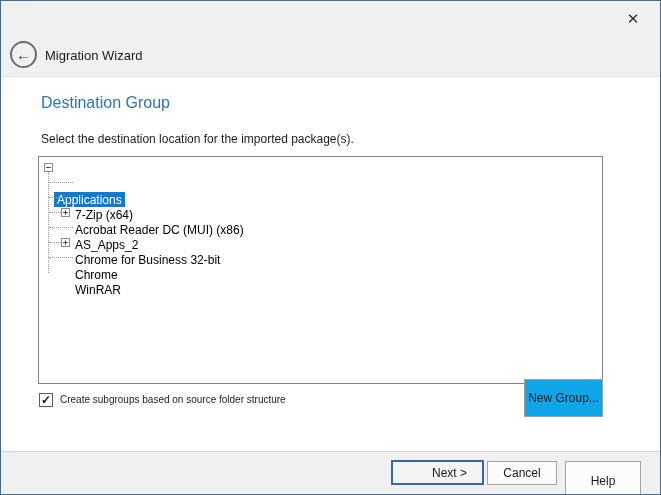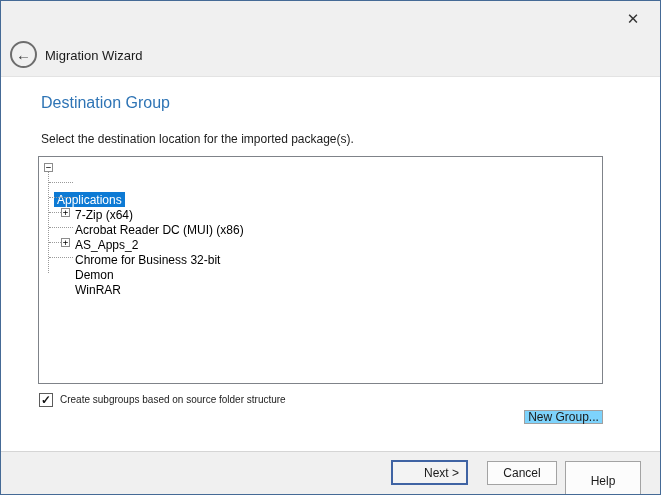--- a/index.html
+++ b/index.html
@@ -97,22 +97,22 @@
     position: absolute; left: 59px; top: 393px;
     font-size: 10px; color: #1c1c1c;
   }
   
   .btn {
     position: absolute;
     display: flex; align-items: center; justify-content: center;
     font-size: 12px; color: #1a1a1a;
     background: #fcfcfc; border: 1px solid #a3a3a3;
   }
-  .btn-newgroup { left: 523px; top: 409px; width: 79px; height: 14px; border-color: #a0a0a0; background: #7dd3fc; }
-  .btn-next { left: 390px; top: 459px; width: 77px; height: 25px; border: 2px solid #3f63a3; background: #f3f3f3; padding-left: 24px; }
+  .btn-newgroup { left: 523px; top: 378px; width: 79px; height: 38px; border-color: #a0a0a0; background: #0ea5e9; }
+  .btn-next { left: 390px; top: 459px; width: 93px; height: 25px; border: 2px solid #3f63a3; background: #f3f3f3; padding-left: 24px; }
   .btn-cancel { left: 486px; top: 460px; width: 70px; height: 24px; }
   .btn-help { left: 564px; top: 460px; width: 76px; height: 39px; }
   
   .footer {
     position: absolute; left: 0; right: 0; bottom: 0; height: 43px;
     background: #f0f0f0; border-top: 1px solid #d5d5d5;
   }
 </style>
 </head>
 <body>
@@ -152,21 +152,21 @@
       <span class="expander">+</span>
       <span class="tlabel">AS_Apps_2</span>
     </div>
 
     <div class="trow trow-child leaf">
       <span class="tlabel">Chrome for Business 32-bit</span>
     </div>
 
     <div class="trow trow-child branch">
       <span class="expander">+</span>
-      <span class="tlabel">Demon</span>
+      <span class="tlabel">Chrome</span>
     </div>
 
 
     <div class="trow trow-child leaf">
       <span class="tlabel">WinRAR</span>
     </div>
   </div>
 
   <div class="chk">
     <span>✓</span>

